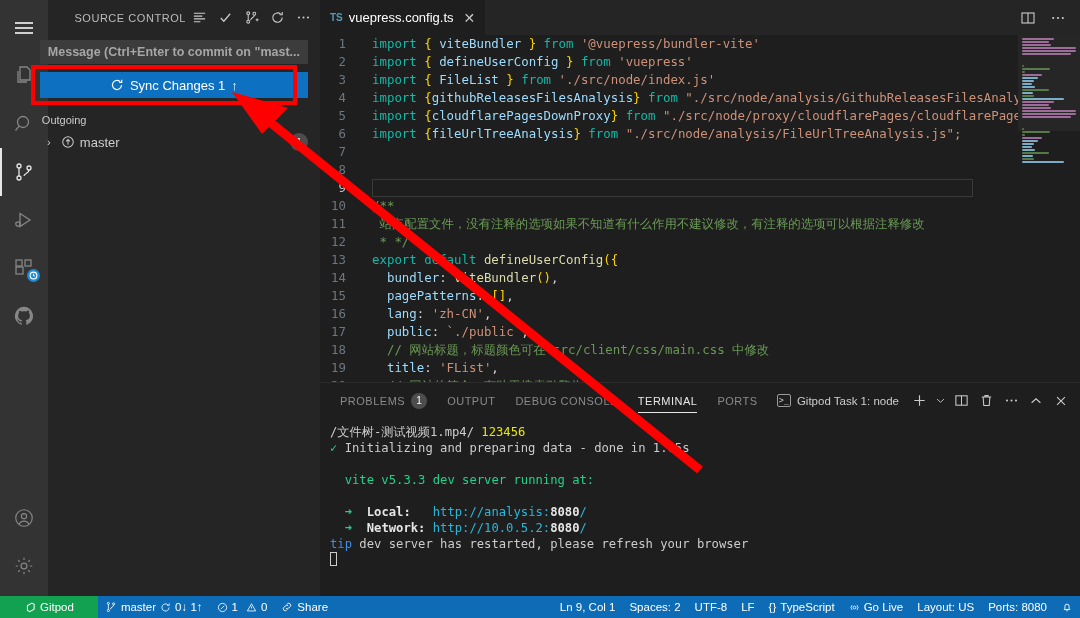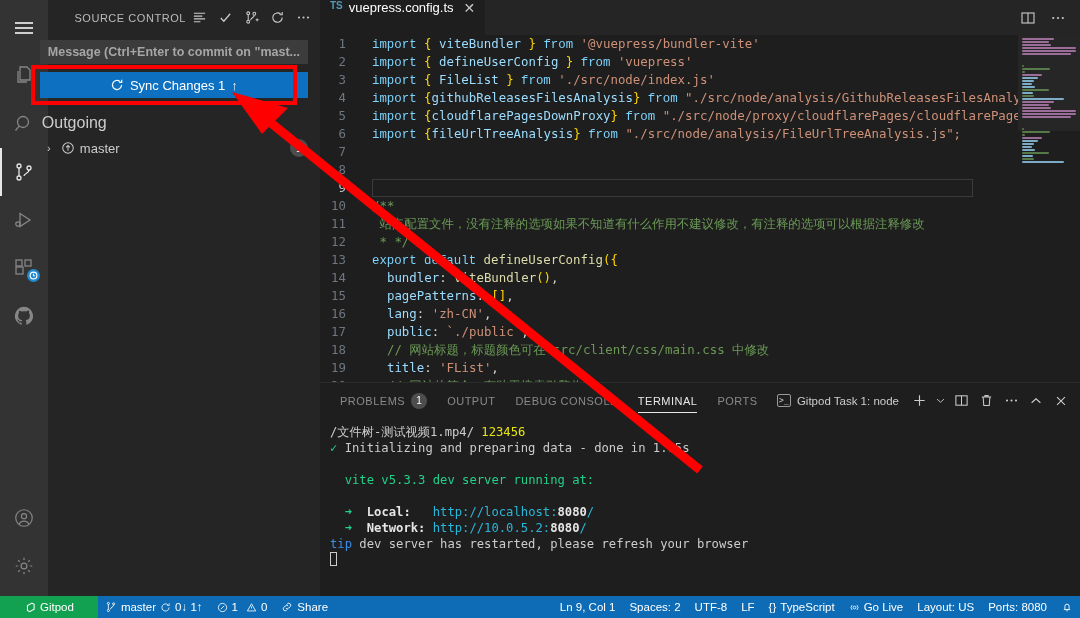--- a/index.html
+++ b/index.html
@@ -55,37 +55,37 @@
   }
   .sync-wrap { position: relative; margin-top: 8px; }
   .sync-btn {
     height: 26px; background: #0e70c0; color: #ffffff; font-size: 13px;
     display: flex; align-items: center; justify-content: center; gap: 6px; width: 100%;
   }
   .highlight-box {
     position: absolute; left: -9px; top: -7px; width: 266px; height: 40px;
     border: 4px solid #ff0000; pointer-events: none;
   }
-  .outgoing-label { margin-top: 16px; font-size: 16px; color: #cccccc; padding-left: 2px; }
+  .outgoing-label { margin-top: 16px; font-size: 11px; color: #cccccc; padding-left: 2px; }
   .tree-row {
     margin-top: 5px; display: flex; align-items: center; gap: 5px; height: 22px; font-size: 13px;
     color: #cccccc; position: relative; padding-left: 2px;
   }
   .chevron { width: 14px; text-align: center; color: #cccccc; font-size: 11px; }
   .tree-badge {
     position: absolute; right: 0; top: 2px; min-width: 18px; height: 18px; border-radius: 9px;
     background: #4d4d4d; color: #ffffff; font-size: 10.5px;
     display: flex; align-items: center; justify-content: center; padding: 0 5px;
   }
 
   
   .editor-col { flex: 1 1 auto; display: flex; flex-direction: column; min-width: 0; background: #1e1e1e; }
   .tabbar { height: 35px; background: #252526; display: flex; align-items: stretch; }
   .tab {
-    display: flex; gap: 6px; padding: 0 10px 0 10px; background: #1e1e1e;
+    display: flex; align-items: center; gap: 6px; padding: 0 10px 0 10px; background: #1e1e1e;
     color: #ffffff; font-size: 13px; border-right: 1px solid #252526; position: relative;
   }
   .tab .ts-badge { color: #519aba; font-size: 10px; font-weight: bold; }
   .tab .close { color: #c5c5c5; font-size: 14px; margin-left: 4px; }
   .tab-fill { flex: 1 1 auto; background: #252526; }
   .tab-actions { display: flex; align-items: center; gap: 2px; padding-right: 8px; background: #252526; }
   .tab-act { width: 28px; height: 35px; display: flex; align-items: center; justify-content: center; color: #cccccc; }
 
   .editor-area { flex: 1 1 auto; position: relative; overflow: hidden; background: #1e1e1e; display: flex; }
   .code-scroll { flex: 1 1 auto; position: relative; overflow: hidden; }
@@ -95,21 +95,21 @@
   }
   .ln {
     width: 42px; flex: 0 0 42px; text-align: right; padding-right: 16px; color: #6e7681; user-select: none;
   }
   .lc { flex: 1 1 auto; padding-left: 10px; overflow: hidden; }
   .cur-line .ln { color: #c6c6c6; }
   .cur-line .lc-box {
     border: 1px solid #3a3a3a; height: 18px; margin-left: 10px; margin-right: 45px;
   }
   
-  .k  { color: #7dd3fc; font-family: Liberation Mono, monospace; }
+  .k  { color: #14b8a6; }
   .id { color: #9cdcfe; }
   .fn { color: #dcdcaa; }
   .s  { color: #ce9178; }
   .c  { color: #6a9955; }
   .p  { color: #ffd700; }
   .pl { color: #d4d4d4; }
 
   .minimap {
     width: 62px; flex: 0 0 62px; background: #1e1e1e; position: relative; overflow: hidden;
     padding-top: 2px;
@@ -473,21 +473,21 @@
                 </svg>
             </div>
           </div>
         </div>
         <div class="terminal" id="terminal">
             <div style="white-space: pre; min-height: 16px;"><span>/文件树-测试视频1.mp4/ </span><span class="t-yellow">123456</span></div>
             <div style="white-space: pre; min-height: 16px;"><span class="t-green">✓</span><span> Initializing and preparing data - done in 1.05s</span></div>
             <div style="white-space: pre; min-height: 16px;">&nbsp;</div>
             <div style="white-space: pre; min-height: 16px;"><span>  </span><span class="t-green">vite v5.3.3</span><span class="t-green"> dev server running at:</span></div>
             <div style="white-space: pre; min-height: 16px;">&nbsp;</div>
-            <div style="white-space: pre; min-height: 16px;"><span class="t-green">  ➜</span><span>  </span><span class="t-bold">Local:</span><span>   </span><span class="t-cyan">http://localhost:</span><span class="t-bold">8080</span><span class="t-cyan">/</span></div>
+            <div style="white-space: pre; min-height: 16px;"><span class="t-green">  ➜</span><span>  </span><span class="t-bold">Local:</span><span>   </span><span class="t-cyan">http://analysis:</span><span class="t-bold">8080</span><span class="t-cyan">/</span></div>
             <div style="white-space: pre; min-height: 16px;"><span class="t-green">  ➜</span><span>  </span><span class="t-bold">Network:</span><span> </span><span class="t-cyan">http://10.0.5.2:</span><span class="t-bold">8080</span><span class="t-cyan">/</span></div>
             <div style="white-space: pre; min-height: 16px;"><span class="t-blue">tip</span><span> dev server has restarted, please refresh your browser</span></div>
             <div><span class="cursor-blk"></span></div>
           </div>
       </div>
     </div>
   </div>
 
   <div class="statusbar">
     <div class="sb-gitpod">

